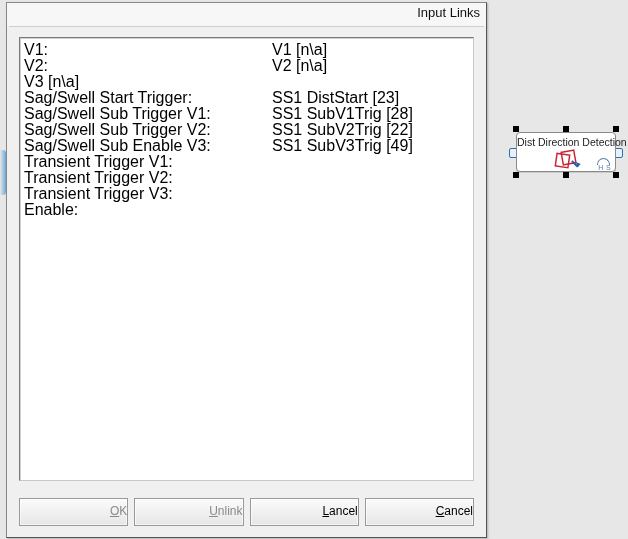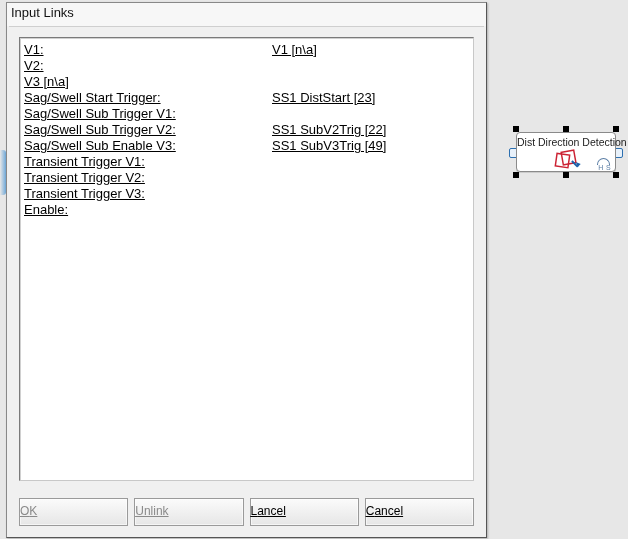--- a/index.html
+++ b/index.html
@@ -106,20 +106,21 @@
     border: 1px solid #888;
     border-right-color: #555;
     border-bottom-color: #555;
     box-shadow: 1px 1px 2px rgba(0,0,0,.25);
   }
   .dlg-title {
     padding: 2px 6px 6px 4px;
     font-size: 13px;
     color: #111;
     background: #f7f7f7;
+    text-align: right;
   }
   .sep {
     height: 1px;
     background: #cfcfcf;
     margin: 0 2px 4px 2px;
   }
   .listbox {
     position: absolute;
     left: 12px;
     right: 12px;
@@ -131,24 +132,23 @@
     border-bottom-color: #c8c8c8;
     box-shadow: inset 1px 1px 0 #d0d0d0;
     overflow: hidden;
   }
   .rows {
     padding: 4px 0 0 4px;
   }
   .row {
     display: flex;
     line-height: 16px;
-    font-size: 13px;
+    font-size: 16px;
     color: #000;
     white-space: nowrap;
-    text-decoration: underline;
   }
   .row .lab {
     flex: 0 0 248px;
   }
   .row .val {
     flex: 1 1 auto;
   }
 
   .btn-bar {
     position: absolute;
@@ -158,25 +158,24 @@
     display: flex;
     gap: 6px;
   }
   .btn {
     flex: 1 1 0;
     height: 26px;
     background: linear-gradient(#fbfbfb, #e6e6e6);
     border: 1px solid #9a9a9a;
     box-shadow: inset 0 0 0 1px rgba(255,255,255,.6);
     font-size: 12px;
-    text-align: left;
+    text-align: right;
     line-height: 24px;
     cursor: pointer;
     user-select: none;
-    text-decoration: underline;
   }
   .btn.disabled {
     color: #8a8a8a;
     cursor: default;
   }
   .btn .ul {
     text-decoration: underline;
     text-underline-offset: 1px;
   }
 </style>
@@ -215,30 +214,32 @@
     <div class="sep"></div>
 
     <div class="listbox">
       <div class="rows" id="rows">
           <div class="row">
             <span class="lab">V1:</span>
             <span class="val">V1 [n\a]</span>
           </div>
           <div class="row">
             <span class="lab">V2:</span>
+            <span class="val">V2 [n\a]</span>
           </div>
           <div class="row">
             <span class="val">V3 [n\a]</span>
           </div>
           <div class="row">
             <span class="lab">Sag/Swell Start Trigger:</span>
             <span class="val">SS1 DistStart [23]</span>
           </div>
           <div class="row">
             <span class="lab">Sag/Swell Sub Trigger V1:</span>
+            <span class="val">SS1 SubV1Trig [28]</span>
           </div>
           <div class="row">
             <span class="lab">Sag/Swell Sub Trigger V2:</span>
             <span class="val">SS1 SubV2Trig [22]</span>
           </div>
           <div class="row">
             <span class="lab">Sag/Swell Sub Enable V3:</span>
             <span class="val">SS1 SubV3Trig [49]</span>
           </div>
           <div class="row">

